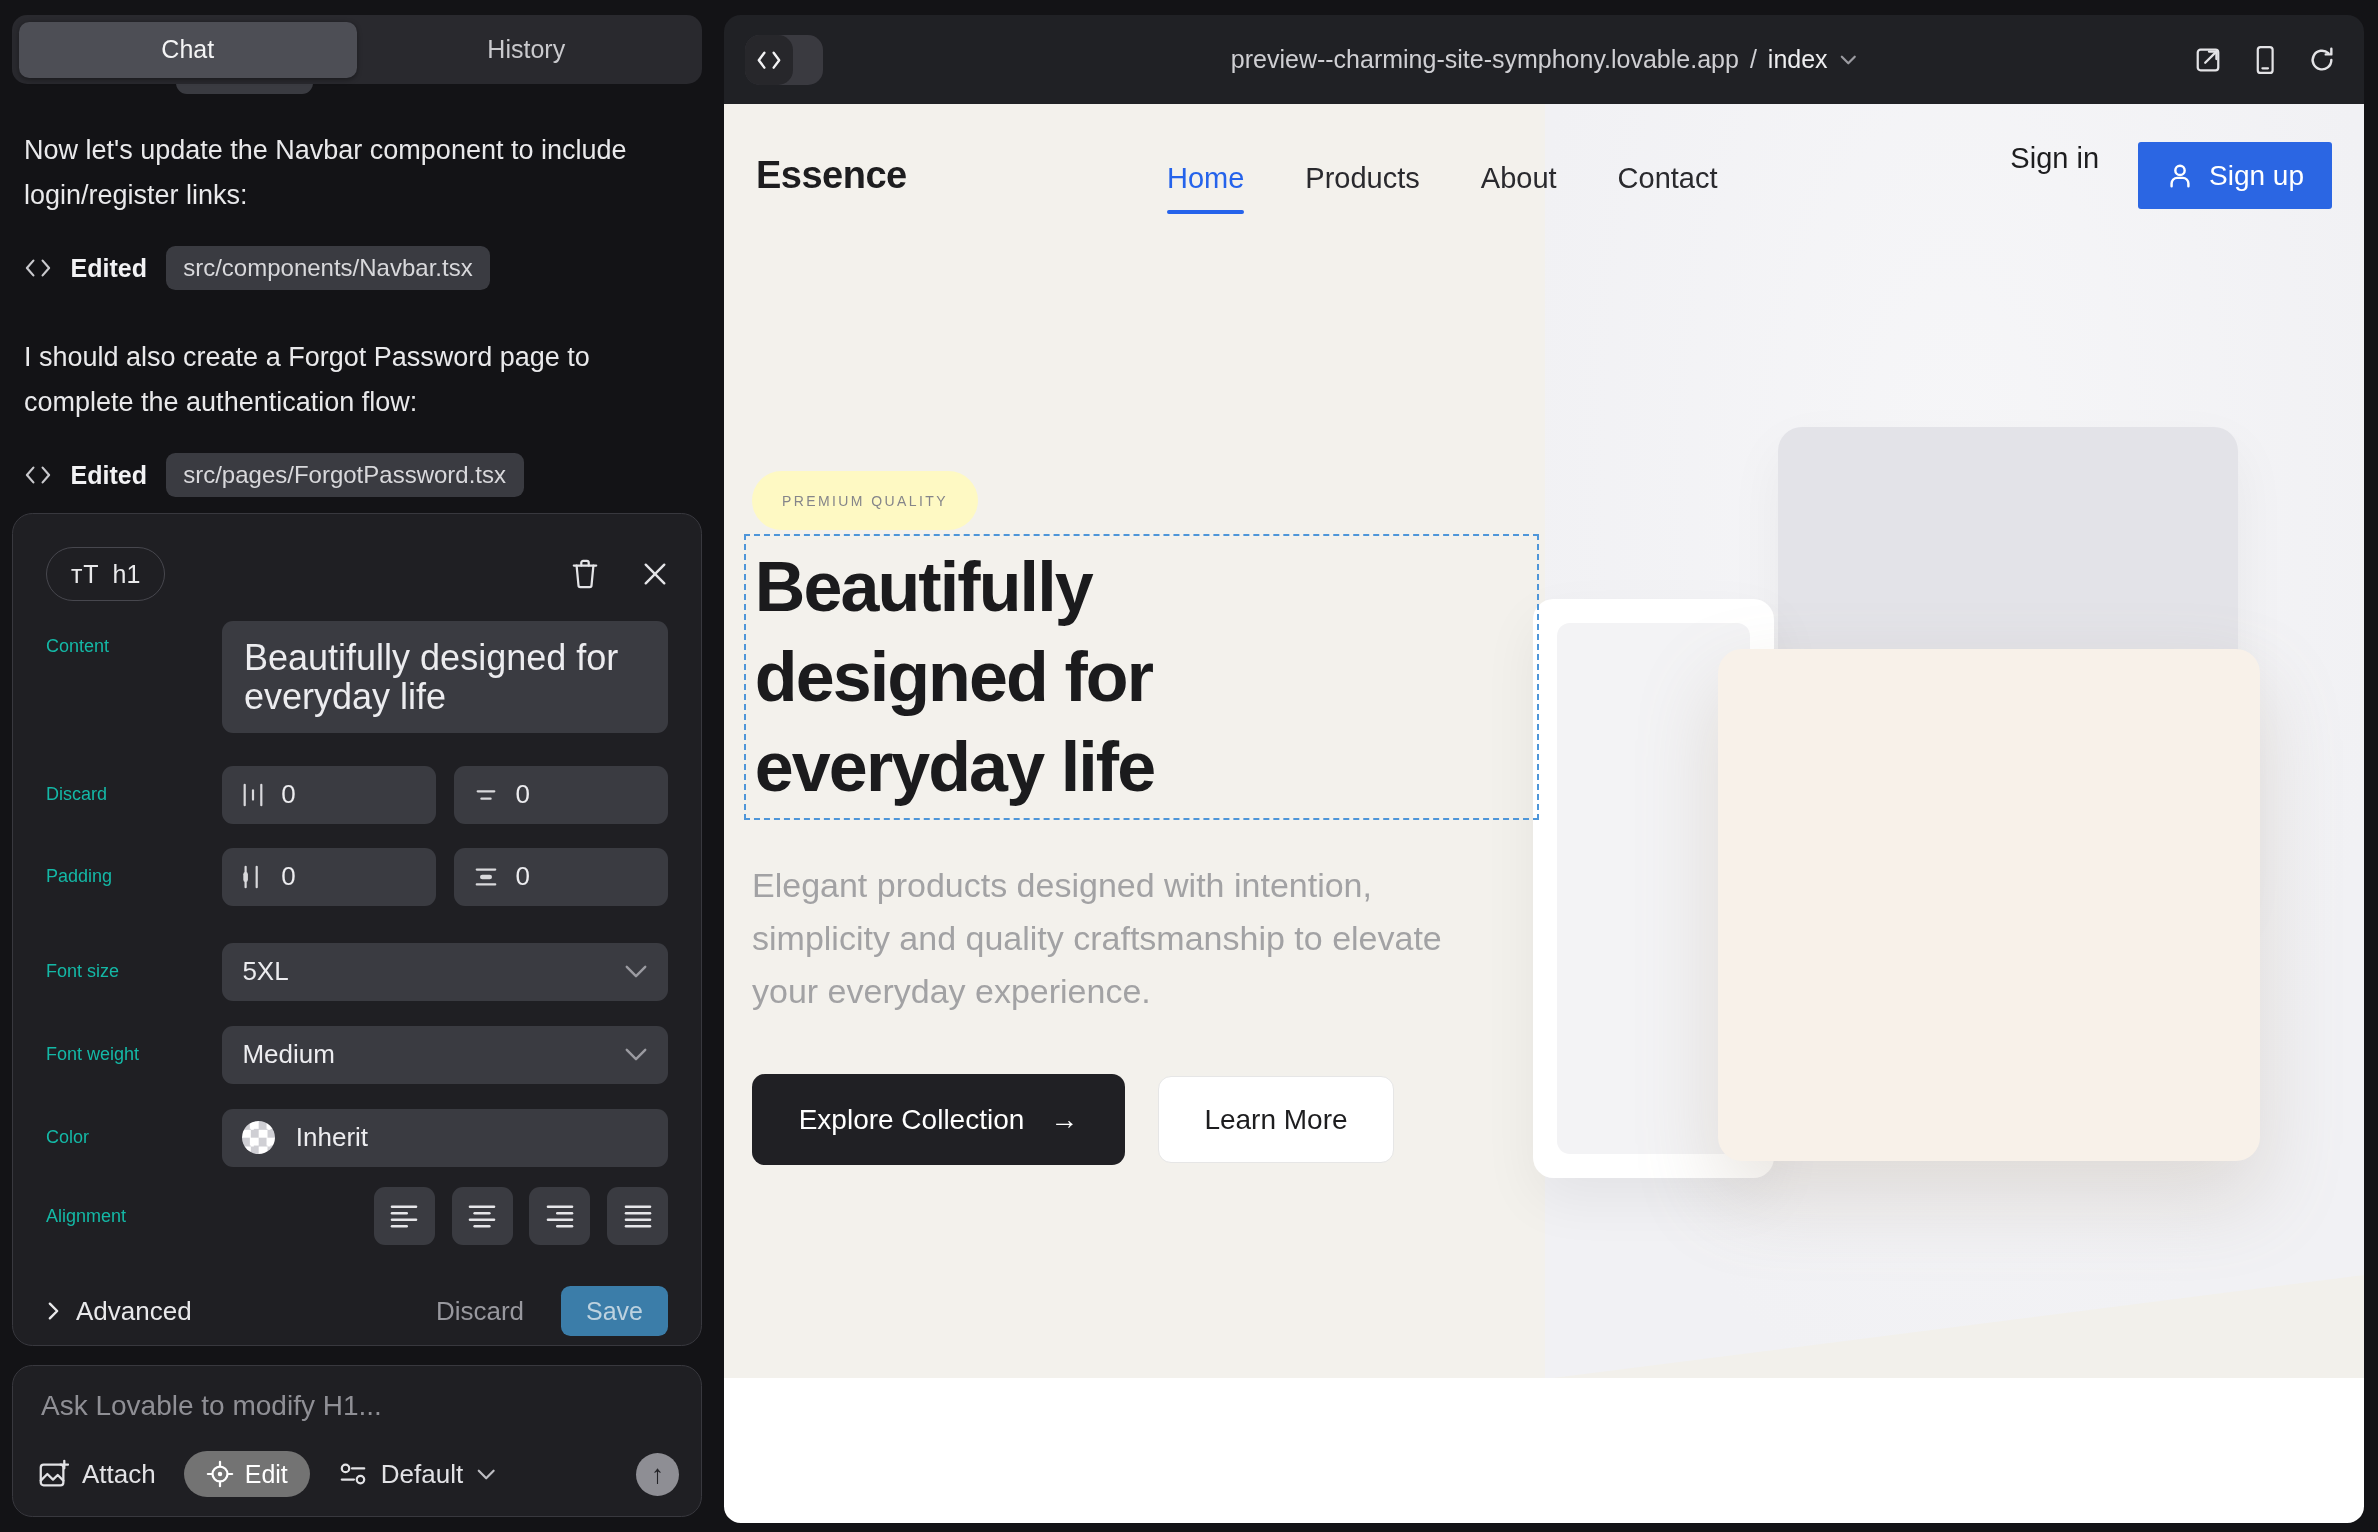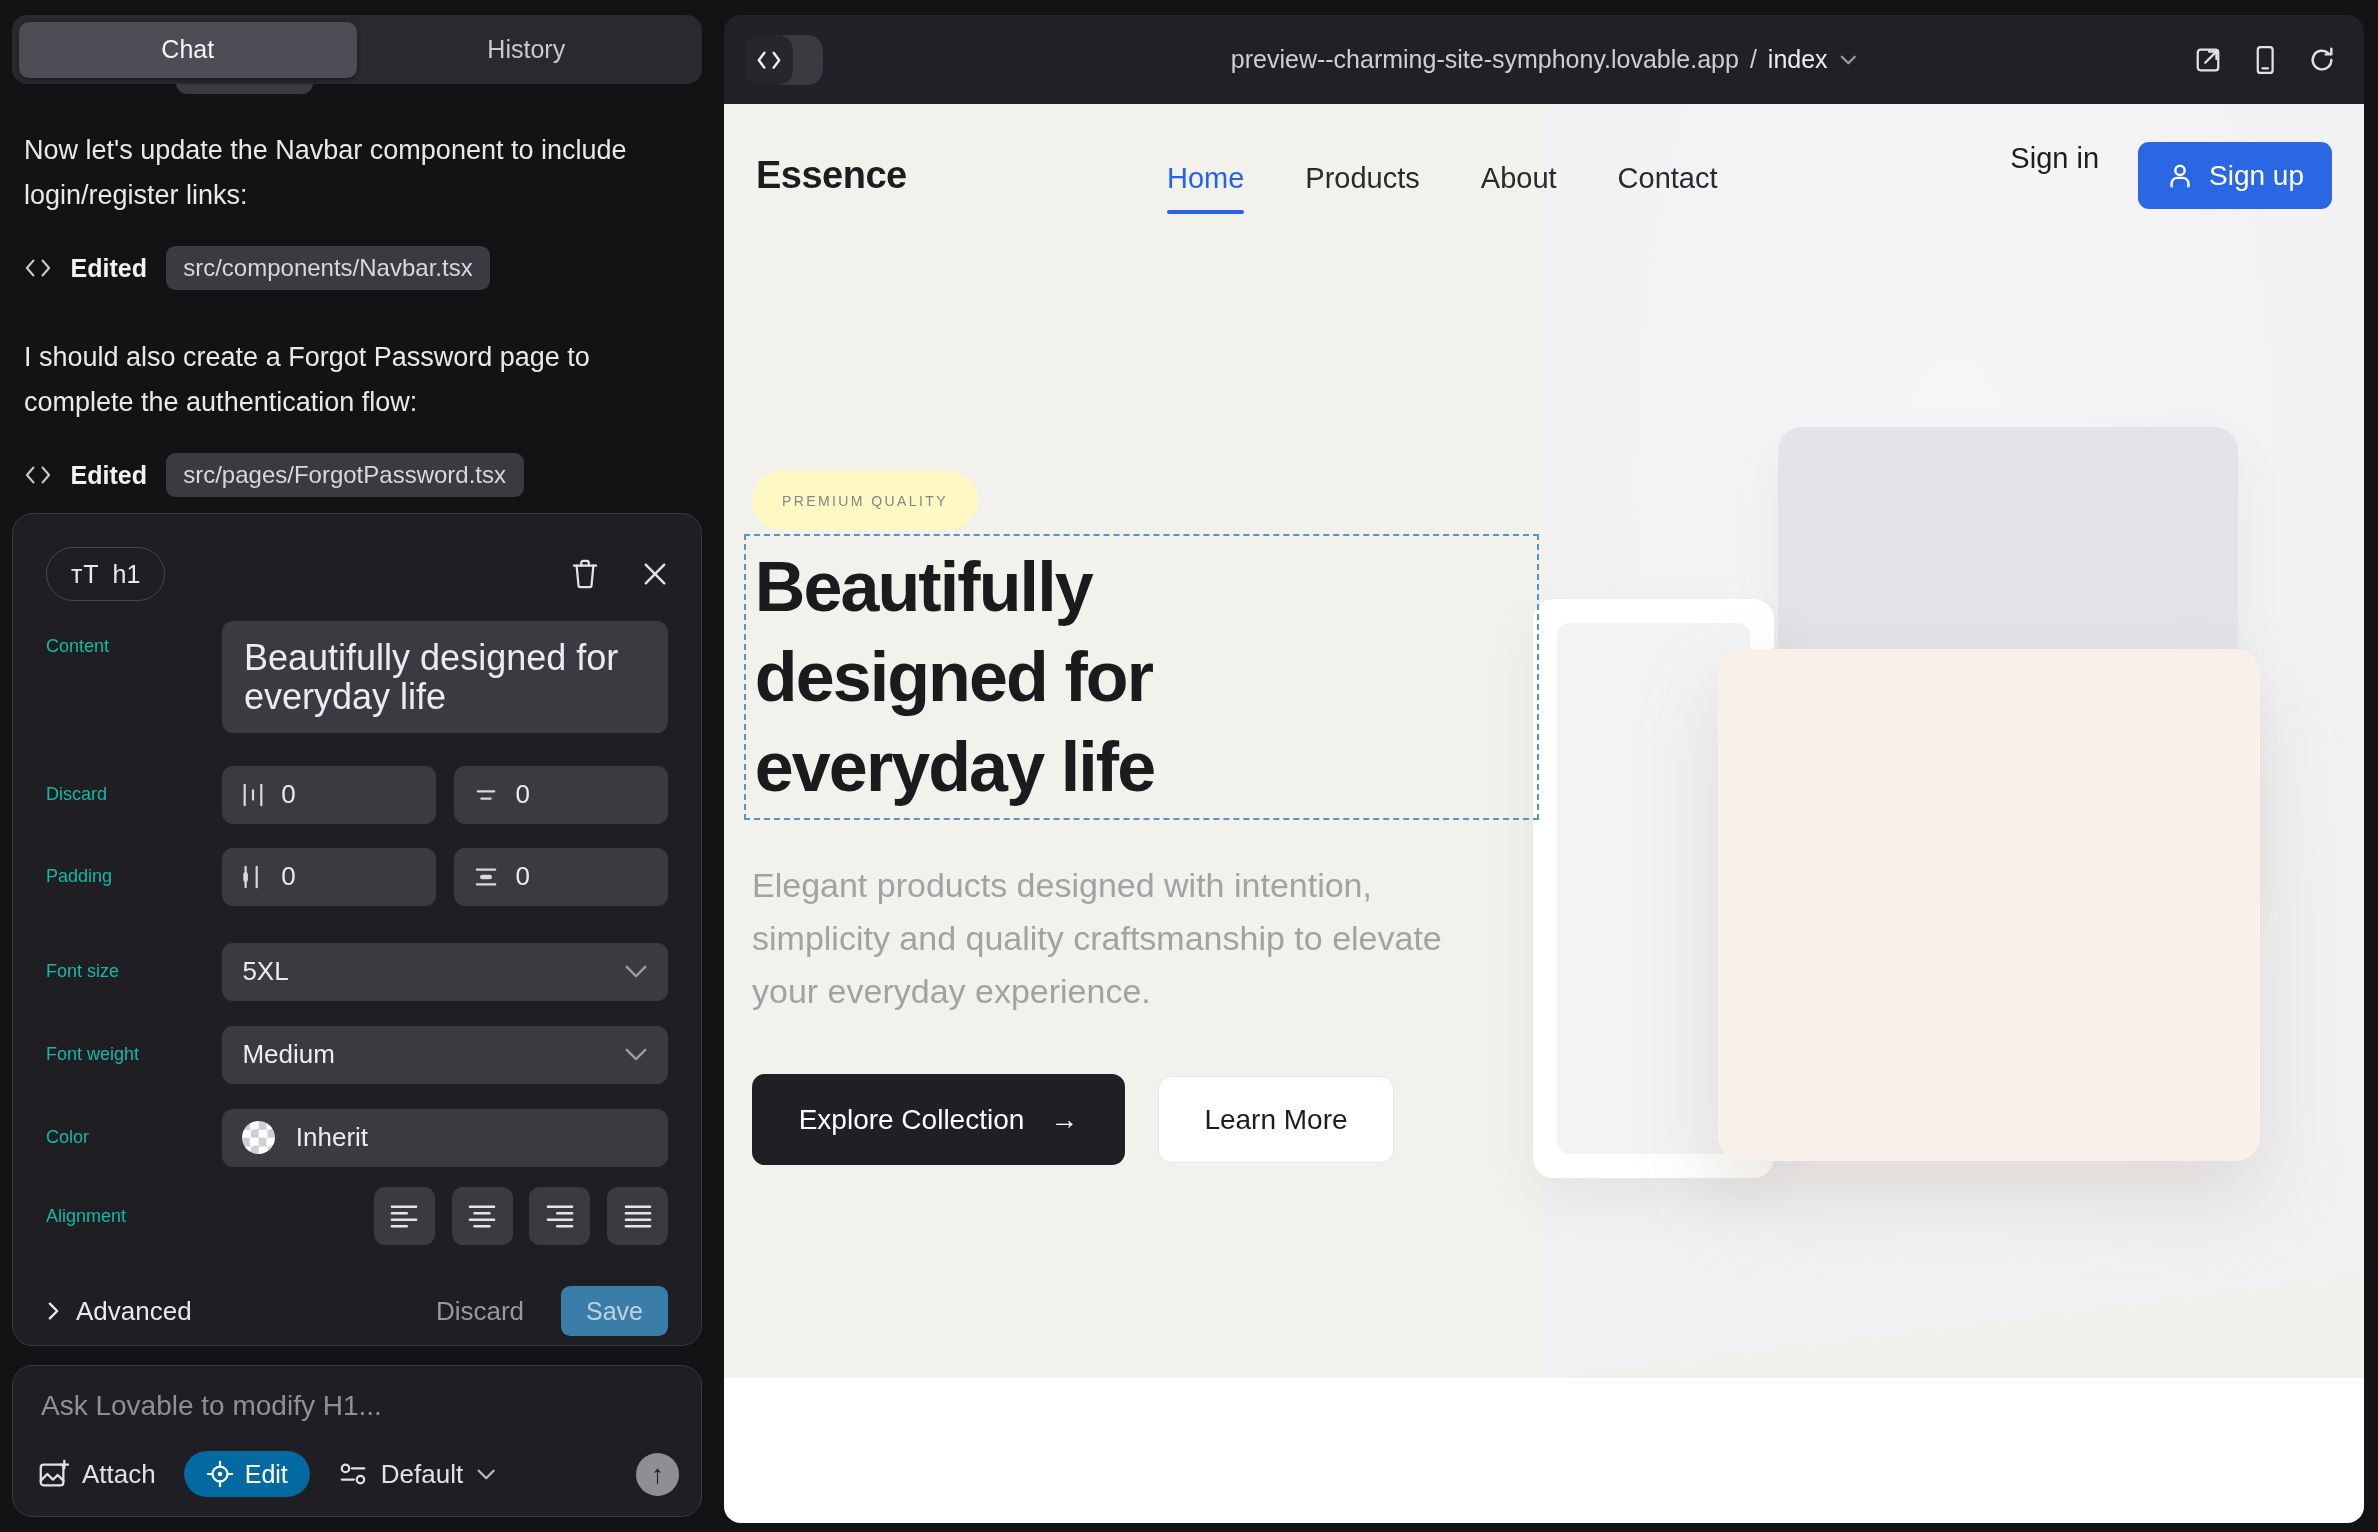--- a/index.html
+++ b/index.html
@@ -68,21 +68,21 @@
   .discard { margin-left:auto; font-size:26px; color:#98989e; cursor:pointer; }
   .savebtn { margin-left:37px; background:#3b7da9; color:#bdd2df; font-size:25px;
     border-radius:9.3px; height:50px; padding:0 25px; display:flex; align-items:center; cursor:pointer; }
 
   
   .composer { position:absolute; left:12px; top:1365px; width:690px; height:152px;
     background:#1f1f23; border:1.9px solid #38383e; border-radius:20.4px; z-index:2; }
   .composer .ph { position:absolute; left:28px; top:24px; font-size:28px; color:#8f8f95; }
   .composer-row { position:absolute; left:24px; right:22px; bottom:18.6px; display:flex; align-items:center; }
   .attach { display:flex; align-items:center; gap:13px; color:#e2e2e5; font-size:26px; cursor:pointer; }
-  .editpill { margin-left:28px; background:#0369a1; border-radius:927px; height:46px;
+  .editpill { margin-left:28px; background:#737373; border-radius:927px; height:46px;
     padding:0 22px; display:flex; align-items:center; gap:11px; color:#fff; font-size:25px; cursor:pointer; }
   .defaultbtn { margin-left:28px; display:flex; align-items:center; gap:13px; color:#e2e2e5;
     font-size:26px; cursor:pointer; }
   .defaultbtn .chev { color:#bdbdc2; }
   .sendbtn { margin-left:auto; width:43px; height:43px; border-radius:50%; background:#8e8e94;
     color:#232327; font-size:26px; font-weight:700; display:flex; align-items:center;
     justify-content:center; cursor:pointer; }
 
   
   .preview { position:absolute; left:724px; top:15px; width:1640px; height:1508px;
@@ -110,21 +110,21 @@
   .navbar { position:absolute; left:0; top:0; width:100%; height:139px; }
   .brand { position:absolute; left:32px; top:50px; font-size:38px; font-weight:700;
     color:#1d1d1f; letter-spacing:-0.5px; }
   .navlinks { position:absolute; left:443px; top:58px; display:flex; gap:61px; font-size:29px; color:#2a2a2e; }
   .navlink { cursor:pointer; }
   .navlink.active { color:#2563eb; }
   .navlink.active::after { content:""; display:block; height:3.7px; background:#2563eb;
     margin-top:15px; border-radius:1.9px; }
   .navright { position:absolute; right:32px; top:38px; display:flex; gap:39px; }
   .signin { font-size:29px; color:#1d1d1f; cursor:pointer; }
-  .signup { background:#2b66e3; color:#ffffff; font-size:28px; height:67px; border-radius:11px;
+  .signup { background:#2b66e3; color:#ffffff; font-size:28px; height:67px; border-radius:3px;
     padding:0 28px; display:flex; align-items:center; gap:15px; cursor:pointer; }
 
   .badge { position:absolute; left:28px; top:367px; height:59px; border-radius:927px;
     background:#fef9c3; color:#85858a; font-size:14px; letter-spacing:2.4px;
     display:inline-flex; align-items:center; padding:0 30px; }
 
   .imgs-gray { position:absolute; left:1054px; top:323px; width:460px; height:482px;
     border-radius:24px; background:#e3e3e8; box-shadow:0 22px 56px rgba(0,0,0,.05); }
   .imgs-white { position:absolute; left:809px; top:495px; width:241px; height:579px;
     border-radius:20.4px; background:#ffffff; box-shadow:0 22px 56px rgba(0,0,0,.06); }

